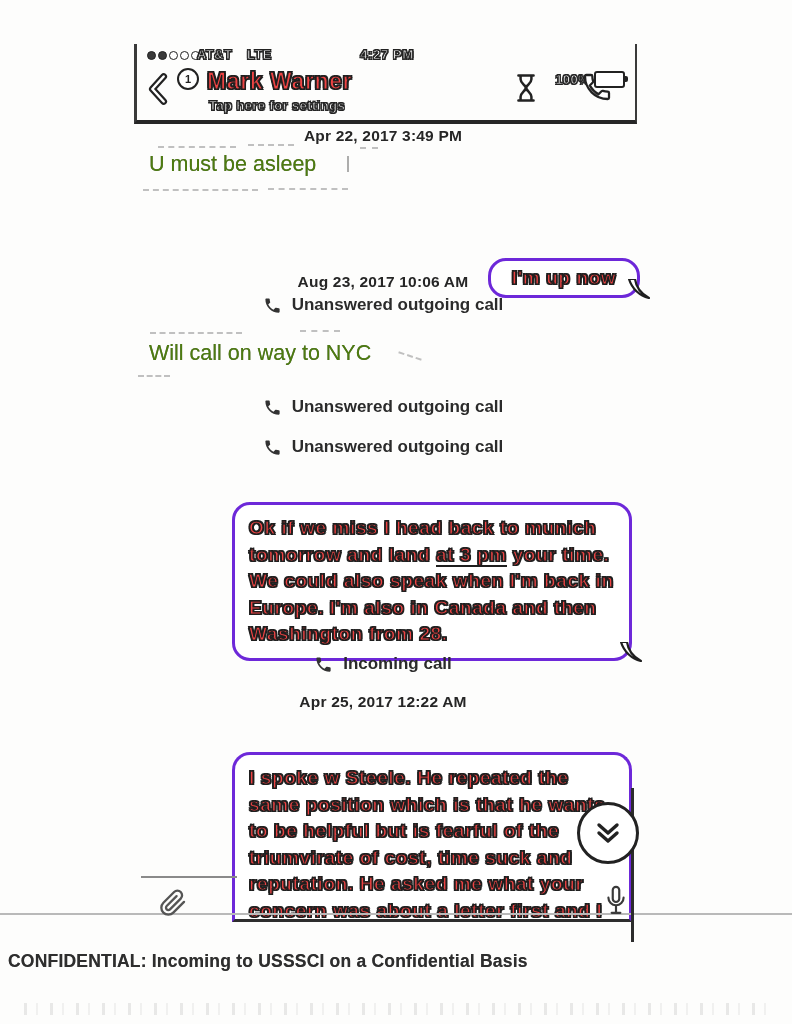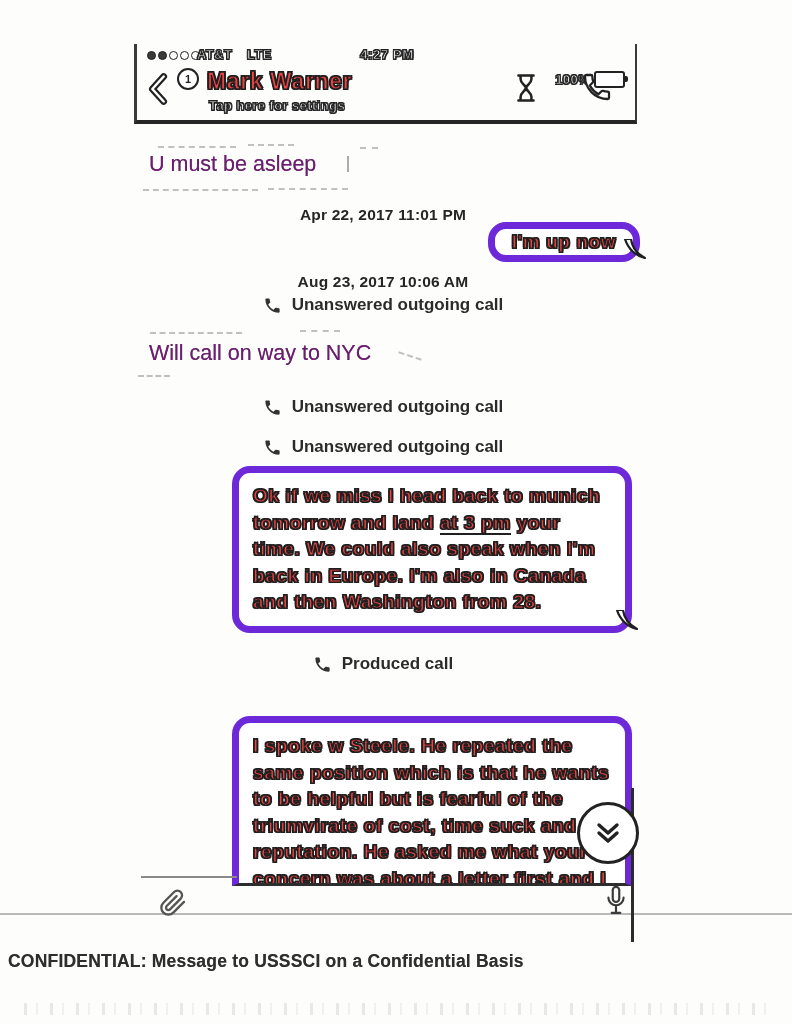--- a/index.html
+++ b/index.html
@@ -41,24 +41,24 @@
   }
   .contact-name{position:absolute;left:70px;top:24px;font-size:23px;}
   .contact-sub{position:absolute;left:72px;top:54px;font-size:13px;}
   .hourglass{position:absolute;right:96px;top:28px;}
   .header-phone{position:absolute;right:22px;top:27px;}
   
   .row{position:absolute;left:134px;width:498px;text-align:center;}
   .date{font-size:15.5px;font-weight:700;color:#262626;letter-spacing:.2px;}
   .call{display:block;}
   .call-inner{display:inline-flex;align-items:flex-end;gap:10px;font-size:17px;font-weight:600;color:#2b2b2b;}
-  .msg-received{position:absolute;font-size:21.5px;color:#701a75;text-shadow:0 0 .4px rgba(0,0,0,.55);}
+  .msg-received{position:absolute;font-size:21.5px;color:#4d7c0f;text-shadow:0 0 .4px rgba(0,0,0,.55);}
   .bubble{
-    position:absolute;background:#fff;border:7px solid #6d28d9;border-radius:18px;
-    font-size:19px;line-height:26.5px;text-align:left;padding:10px 14px;box-sizing:border-box;
+    position:absolute;background:#fff;border:3px solid #6d28d9;border-radius:18px;
+    font-size:19px;line-height:26.5px;text-align:left;padding:10px 14px;box-sizing:border-box;margin-top:36px;
   }
   .bubble.small{display:flex;align-items:center;justify-content:center;padding:0;}
   .bubble .tail{position:absolute;right:-13px;bottom:-4px;}
   .bubble.clipped{border-radius:18px 18px 0 0;border-bottom:3.5px solid #2d2d2d;overflow:hidden;padding-bottom:0;}
   .link-underline{border-bottom:2.6px solid #1f1f1f;padding-bottom:0;}
   .artifact{position:absolute;border-top:2px dashed #999;opacity:.6;}
   .artifact-tick{position:absolute;width:2px;background:#8a8a8a;opacity:.7;}
   
   .scroll-btn{
     position:absolute;left:577px;top:802px;width:62px;height:62px;border:3px solid #222;border-radius:50%;
@@ -124,30 +124,30 @@
       </svg>
     </span>
 
     <span class="header-phone">
       <svg width="32" height="32" viewBox="0 0 24 24">
         <path d="M6.62 10.79c1.44 2.83 3.76 5.14 6.59 6.59l2.2-2.2c.27-.27.67-.36 1.02-.24 1.12.37 2.33.57 3.57.57.55 0 1 .45 1 1V20c0 .55-.45 1-1 1-9.39 0-17-7.61-17-17 0-.55.45-1 1-1h3.5c.55 0 1 .45 1 1 0 1.25.2 2.45.57 3.57.11.35.03.74-.25 1.02l-2.2 2.2z" fill="#fff" stroke="#222" stroke-width="1.7"></path>
       </svg>
     </span>
   </div>
 
+  <div class="row date" style="top:127px">Apr 22, 2017 3:49 PM</div>
 
   <div class="artifact" style="left:158px;top:146px;width:78px"></div>
   <div class="artifact" style="left:248px;top:144px;width:46px"></div>
   <div class="artifact" style="left:360px;top:147px;width:18px"></div>
   <div class="msg-received" style="left:149px;top:152px">U must be asleep</div>
   <div class="artifact-tick" style="left:347px;top:156px;height:16px"></div>
   <div class="artifact" style="left:143px;top:189px;width:115px"></div>
   <div class="artifact" style="left:268px;top:188px;width:80px"></div>
 
-  <div class="row date" style="top:206px">Apr 22, 2017 11:01 PM</div>
 
   <div class="bubble small" style="left:488px;top:222px;width:152px;height:40px">
     <span class="ot" style="font-size:19px">I'm up now</span>
     <svg class="tail" width="22" height="20" viewBox="0 0 22 20">
       <path d="M1 0 C4 10 12 17 21 19 C12 14 8 8 7 0 Z" fill="#fff" stroke="#1f1f1f" stroke-width="2.2" stroke-linejoin="round"></path>
     </svg>
   </div>
 
   <div class="row date" style="top:273px">Aug 23, 2017 10:06 AM</div>
 
@@ -190,24 +190,25 @@
       <path d="M1 0 C4 10 12 17 21 19 C12 14 8 8 7 0 Z" fill="#fff" stroke="#1f1f1f" stroke-width="2.2" stroke-linejoin="round"></path>
     </svg>
   </div>
 
 
   <div class="row call" style="top:654px">
     <span class="call-inner">
       <svg width="19" height="19" viewBox="0 0 24 24">
         <path d="M6.62 10.79c1.44 2.83 3.76 5.14 6.59 6.59l2.2-2.2c.27-.27.67-.36 1.02-.24 1.12.37 2.33.57 3.57.57.55 0 1 .45 1 1V20c0 .55-.45 1-1 1-9.39 0-17-7.61-17-17 0-.55.45-1 1-1h3.5c.55 0 1 .45 1 1 0 1.25.2 2.45.57 3.57.11.35.03.74-.25 1.02l-2.2 2.2z" fill="#333"></path>
       </svg>
-      <span>Produced call</span>
-    </span>
-  </div>
-
+      <span>Incoming call</span>
+    </span>
+  </div>
+
+  <div class="row date" style="top:693px">Apr 25, 2017 12:22 AM</div>
 
   <div class="bubble clipped ot" style="left:232px;top:716px;width:400px;height:170px">
     <span>I spoke w Steele. He repeated the same position which is that he wants to be helpful but is fearful of the triumvirate of cost, time suck and reputation. He asked me what your concern was about a letter first and I</span>
   </div>
 
   <div class="scroll-btn">
     <svg width="36" height="34" viewBox="0 0 34 34">
       <polyline points="8,9 17,17 26,9" fill="none" stroke="#222" stroke-width="3.4" stroke-linecap="round" stroke-linejoin="round"></polyline>
       <polyline points="8,17 17,25 26,17" fill="none" stroke="#222" stroke-width="3.4" stroke-linecap="round" stroke-linejoin="round"></polyline>
     </svg>
@@ -226,16 +227,16 @@
 
   <span class="mic">
     <svg width="26" height="38" viewBox="0 0 24 32">
       <rect x="9" y="2" width="6" height="14" rx="3" fill="none" stroke="#3a3a3a" stroke-width="2"></rect>
       <path d="M5 12 a7 7 0 0 0 14 0" fill="none" stroke="#3a3a3a" stroke-width="2" stroke-linecap="round"></path>
       <line x1="12" y1="19.5" x2="12" y2="26" stroke="#3a3a3a" stroke-width="2" stroke-linecap="round"></line>
       <line x1="8" y1="26" x2="16" y2="26" stroke="#3a3a3a" stroke-width="2" stroke-linecap="round"></line>
     </svg>
   </span>
 
-  <div class="footer-legend">CONFIDENTIAL: Message to USSSCI on a Confidential Basis</div>
+  <div class="footer-legend">CONFIDENTIAL: Incoming to USSSCI on a Confidential Basis</div>
   <div class="speckles"></div>
 
 </div>
 
 </body></html>

